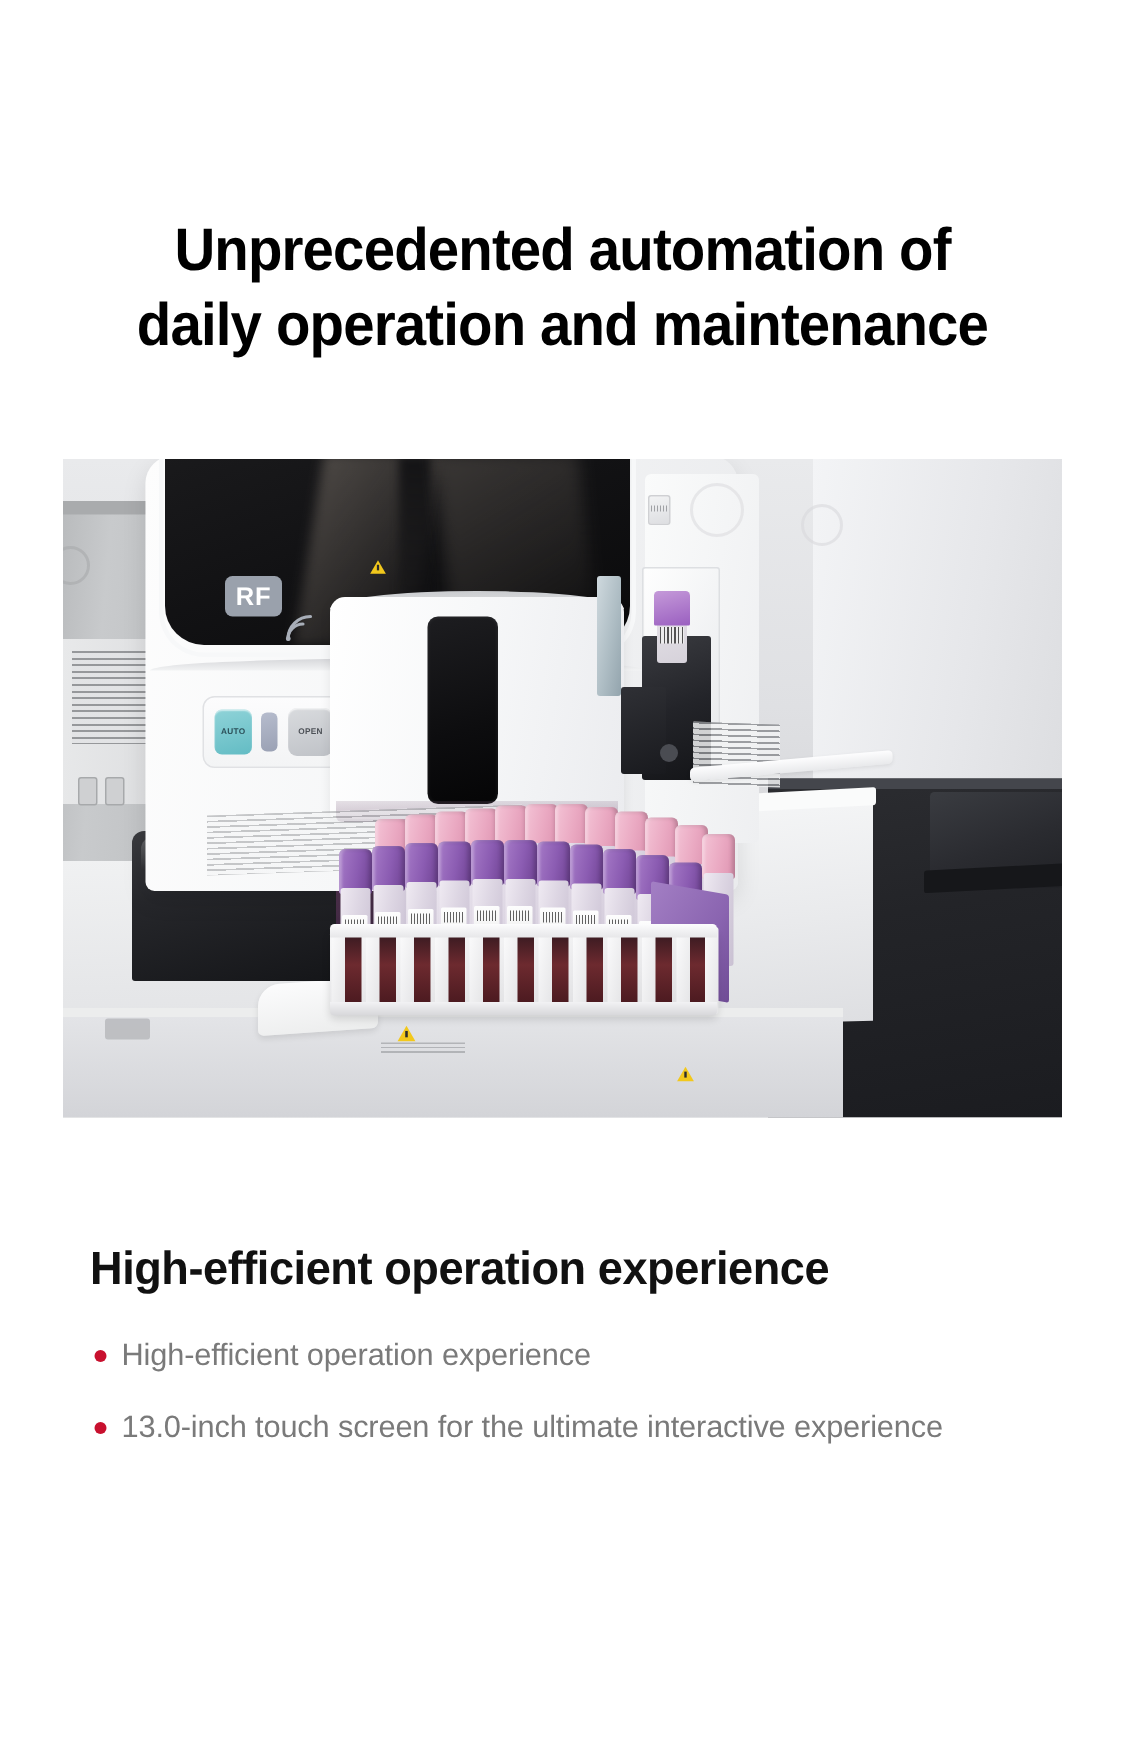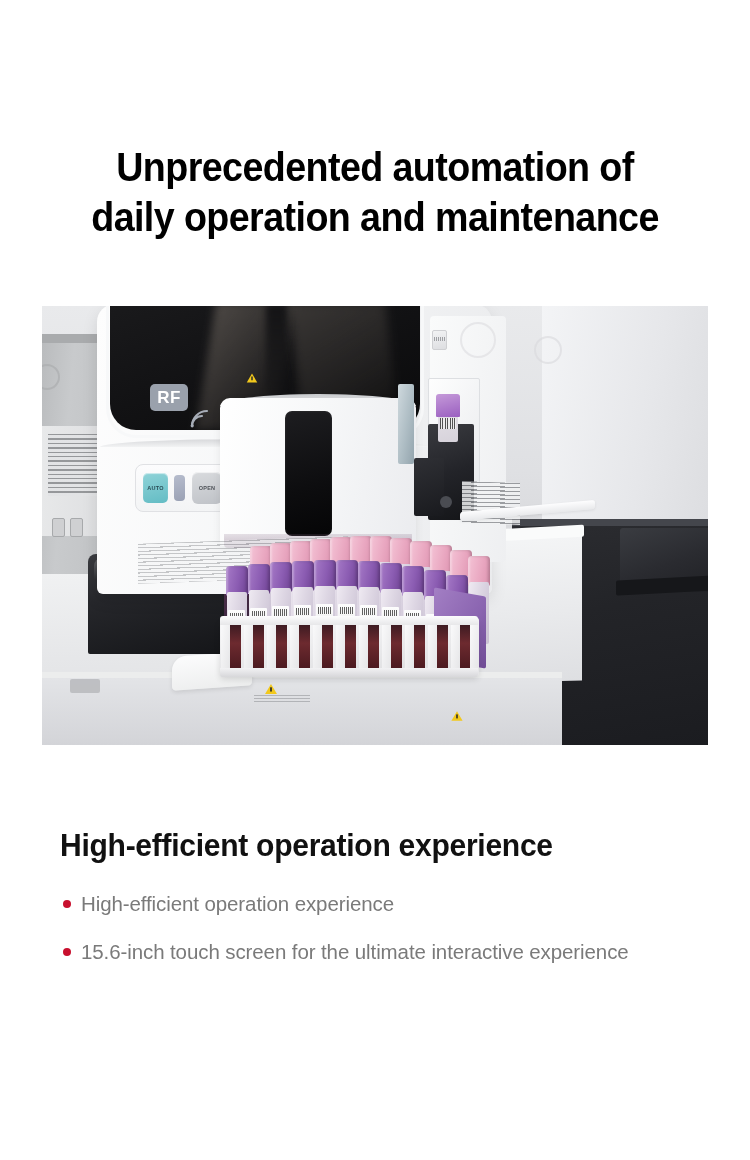--- a/index.html
+++ b/index.html
@@ -716,17 +716,17 @@
 
   <h2 class="sub-head">High-efficient operation experience</h2>
 
   <ul class="bullets">
     <li class="bullet">
       <span class="dot"></span>
       <span>High-efficient operation experience</span>
     </li>
     <li class="bullet">
       <span class="dot"></span>
-      <span>15.6-inch touch screen for the ultimate interactive experience</span>
+      <span>13.0-inch touch screen for the ultimate interactive experience</span>
     </li>
   </ul>
 
 </div>
 
 </body></html>

